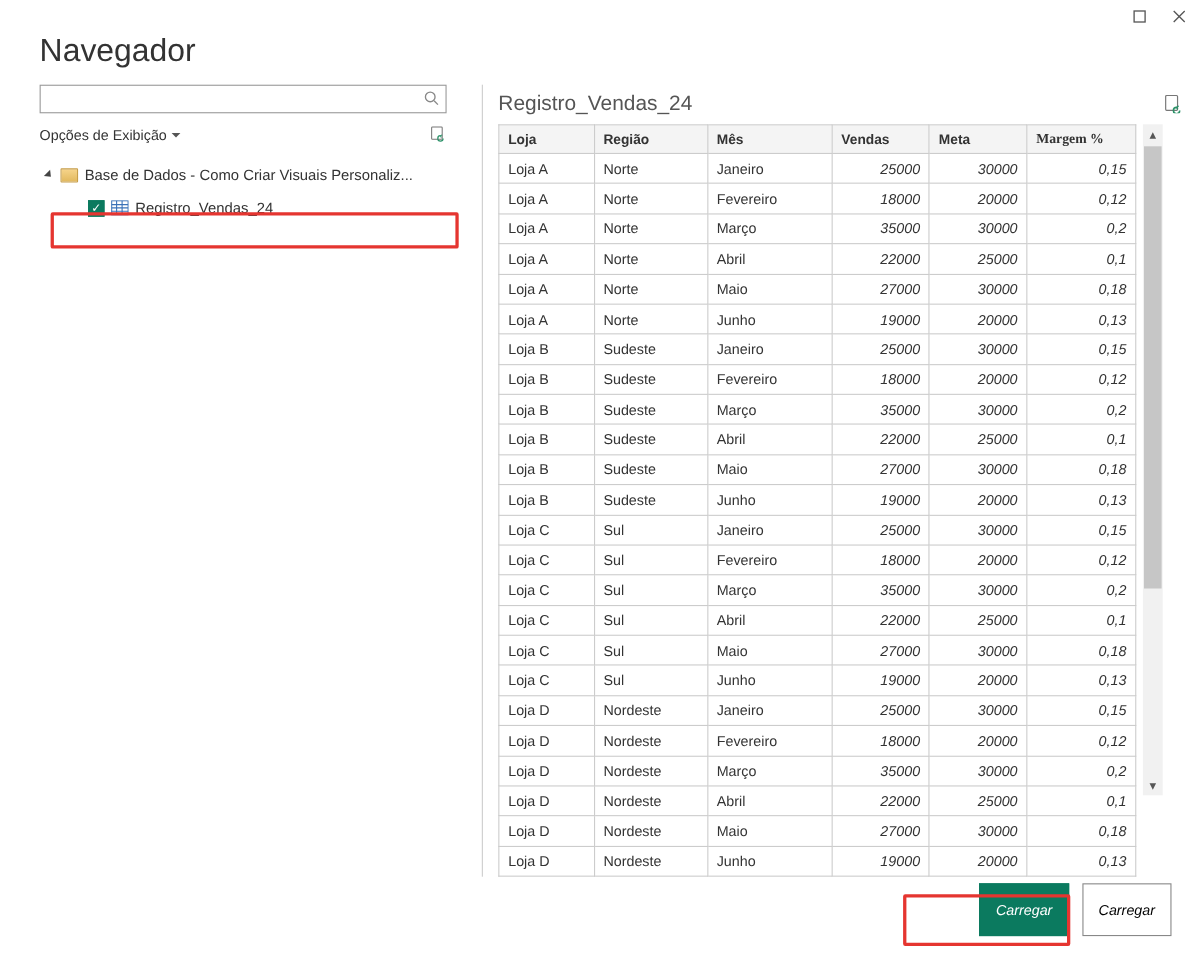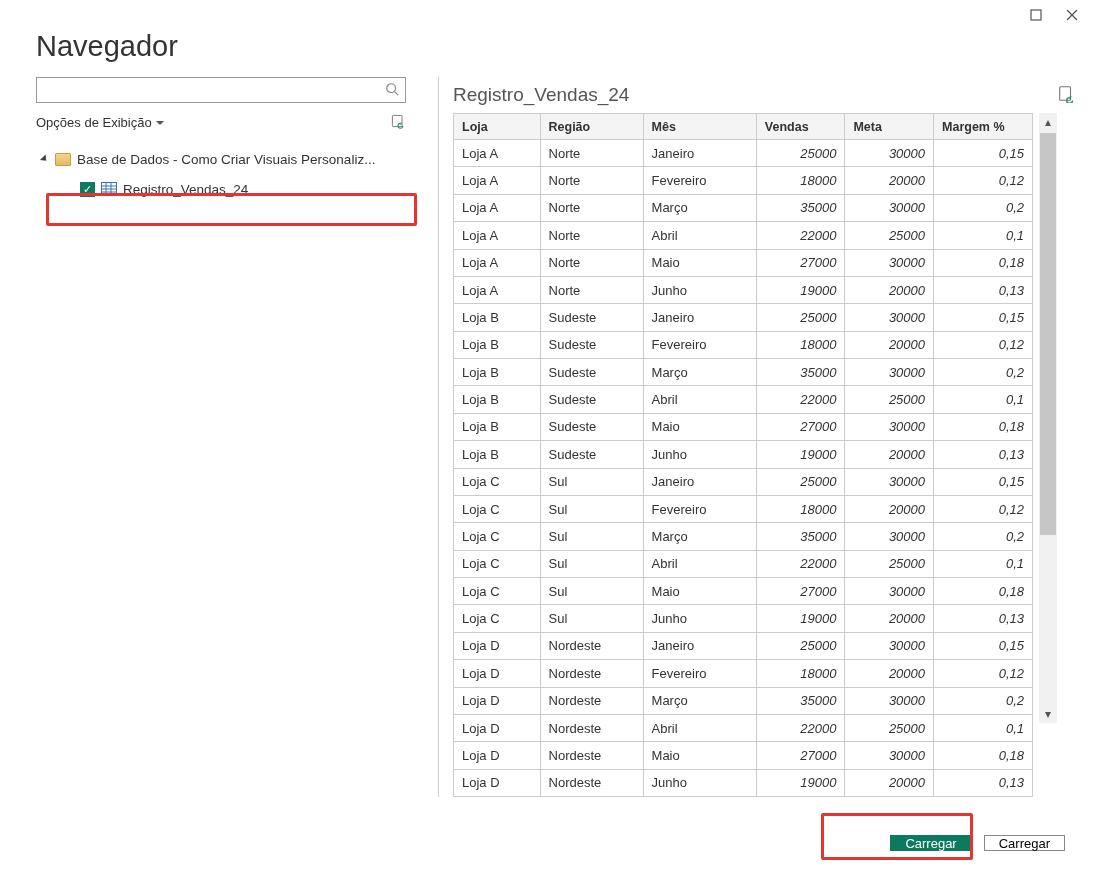--- a/index.html
+++ b/index.html
@@ -195,21 +195,21 @@
 }
 .data-table td.num {
   text-align: right;
   font-style: italic;
 }
 .col-loja { width: 84px; margin-top: 20px; }
 .col-regiao { width: 100px; }
 .col-mes { width: 110px; }
 .col-vendas { width: 86px; }
 .col-meta { width: 86px; }
-.col-margem { width: 96px; }
+.col-margem { width: 96px; font-family: Liberation Serif, serif; }
 .scrollbar {
   width: 18px;
   background: #f1f1f1;
   margin-left: 6px;
   display: flex;
   flex-direction: column;
   align-items: center;
   justify-content: space-between;
   height: 610px;
 }
@@ -222,28 +222,29 @@
 }
 .footer {
   position: absolute;
   bottom: 22px;
   right: 28px;
   display: flex;
   gap: 12px;
   align-items: center;
 }
 .btn {
-  height: 16px;
+  height: 48px;
   padding: 0 14px;
   border: 1px solid #888;
   background: #fff;
   font-size: 13px;
   cursor: pointer;
   display: flex;
   align-items: center;
+  font-style: italic;
 }
 .btn.primary {
   background: #0b7a5f;
   border-color: #0b7a5f;
   color: #fff;
 }
 .highlight-transform {
   bottom: 13px;
   right: 120px;
   width: 152px;

